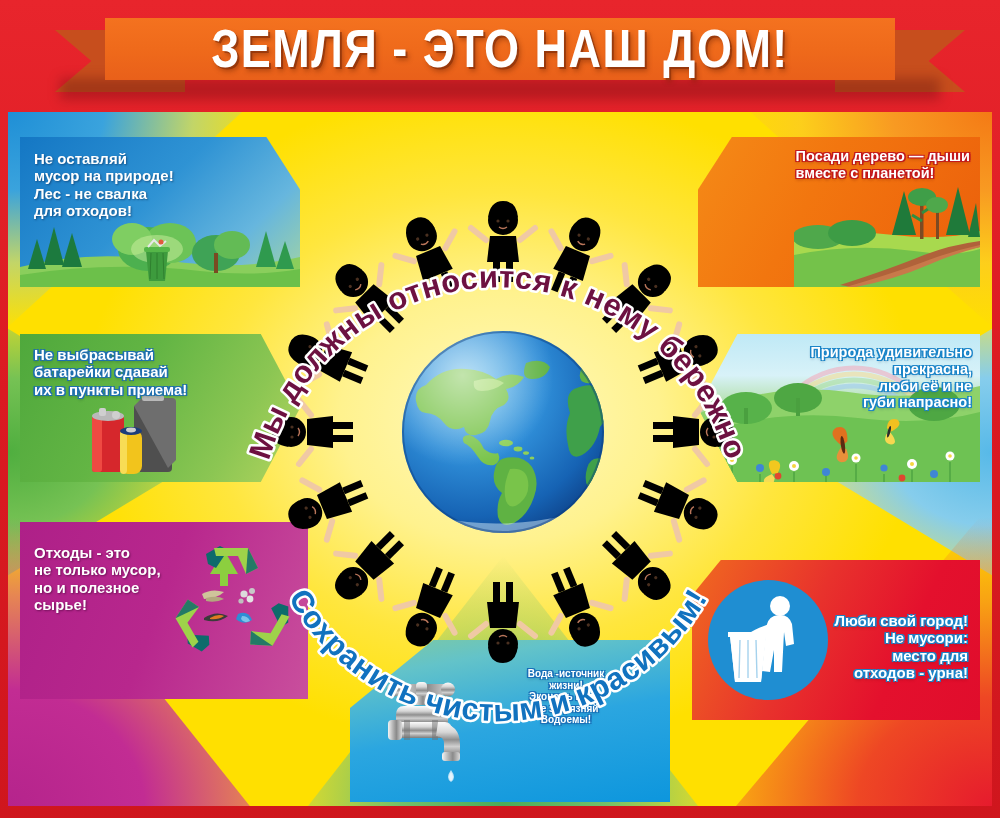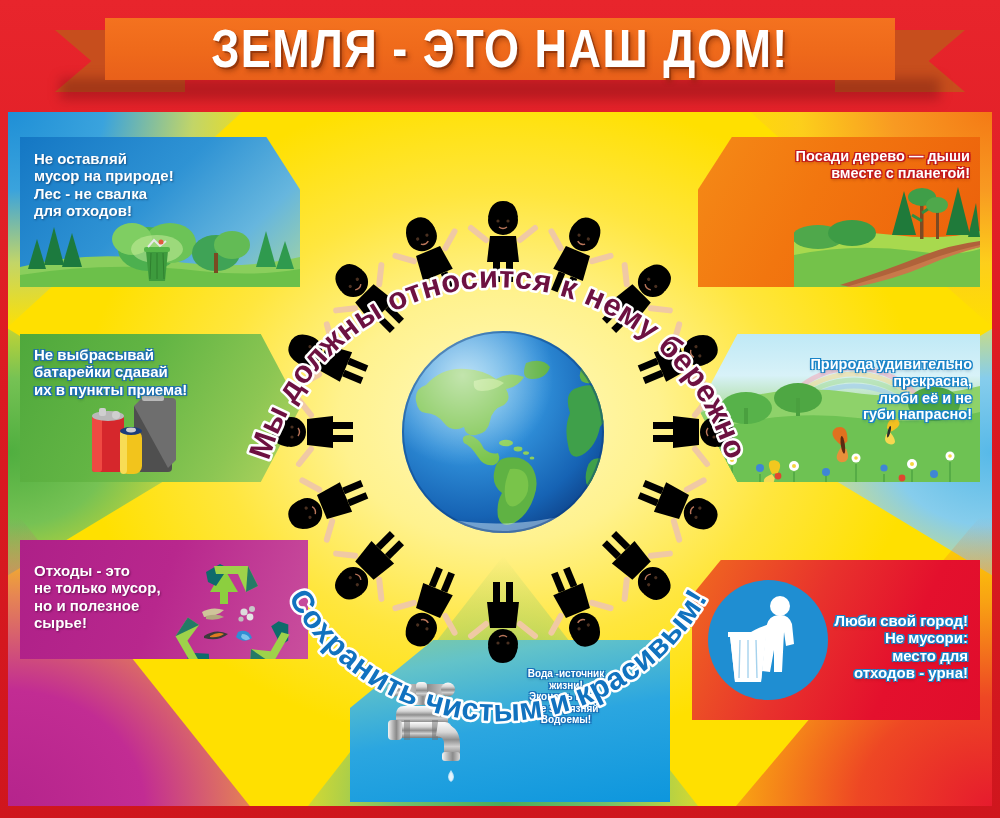--- a/index.html
+++ b/index.html
@@ -144,57 +144,56 @@
   #panel-batt .ptext{
     left:14px;top:12px;color:#ffffff;font-size:15px;
     text-shadow:
       -1.4px -1.4px 0 #1f6fb0,1.4px -1.4px 0 #1f6fb0,
       -1.4px 1.4px 0 #1f6fb0,1.4px 1.4px 0 #1f6fb0,
       0 2px 3px rgba(20,60,30,.4);
   }
 
   
   #panel-recy{
-    left:12px;top:428px;width:288px;height:119px;
+    left:12px;top:410px;width:288px;height:177px;
     clip-path:polygon(0 0,100% 0,100% 100%,0 100%);
     background:linear-gradient(110deg,#ae2088 0%,#b8278d 48%,#c94f9d 100%);
     padding-left:40px;
   }
   #panel-recy .ptext{
     left:14px;top:22px;color:#ffffff;font-size:15px;
     text-shadow:1px 1px 2px rgba(70,5,55,.6);
   }
 
   
   #panel-tree{
     right:12px;top:25px;width:282px;height:150px;
     clip-path:polygon(12% 0,100% 0,100% 100%,0 100%,0 35%);
     background:linear-gradient(120deg,#f58a17 0%,#f2760f 40%,#ef6a0d 70%,#ea5f0b 100%);
   }
   #panel-tree .ptext{
-    right:10px;top:11px;color:#ffffff;font-size:14.5px;text-align:right;
+    right:10px;top:11px;color:#ffffff;font-size:14.5px;
     text-shadow:
       -1.4px -1.4px 0 #c2191d,1.4px -1.4px 0 #c2191d,
       -1.4px 1.4px 0 #c2191d,1.4px 1.4px 0 #c2191d,
       0 2px 3px rgba(120,30,5,.45);
   }
 
   
   #panel-nature{
     right:12px;top:222px;width:282px;height:148px;
     clip-path:polygon(14% 0,100% 0,100% 100%,14% 100%,0 50%);
     background:linear-gradient(180deg,#bfe9f6 0%,#d8f2f8 28%,#a5d88c 55%,#7cc661 82%,#63b84f 100%);
   }
   #panel-nature .ptext{
     right:8px;top:10px;color:#ffffff;font-size:14.5px;text-align:right;
     text-shadow:
       -1.4px -1.4px 0 #1a84c8,1.4px -1.4px 0 #1a84c8,
       -1.4px 1.4px 0 #1a84c8,1.4px 1.4px 0 #1a84c8,
       0 2px 3px rgba(20,70,110,.4);
-    margin-top: 12px;
   }
 
   
   #panel-city{
     right:12px;top:448px;width:288px;height:160px;
     clip-path:polygon(10% 0,100% 0,100% 100%,0 100%,0 22%);
     background:linear-gradient(115deg,#f06a20 0%,#e8322c 40%,#e4102d 70%,#e00d2c 100%);
   }
   #panel-city .ptext{
     right:12px;top:28px;color:#ffffff;font-size:15px;text-align:right;

